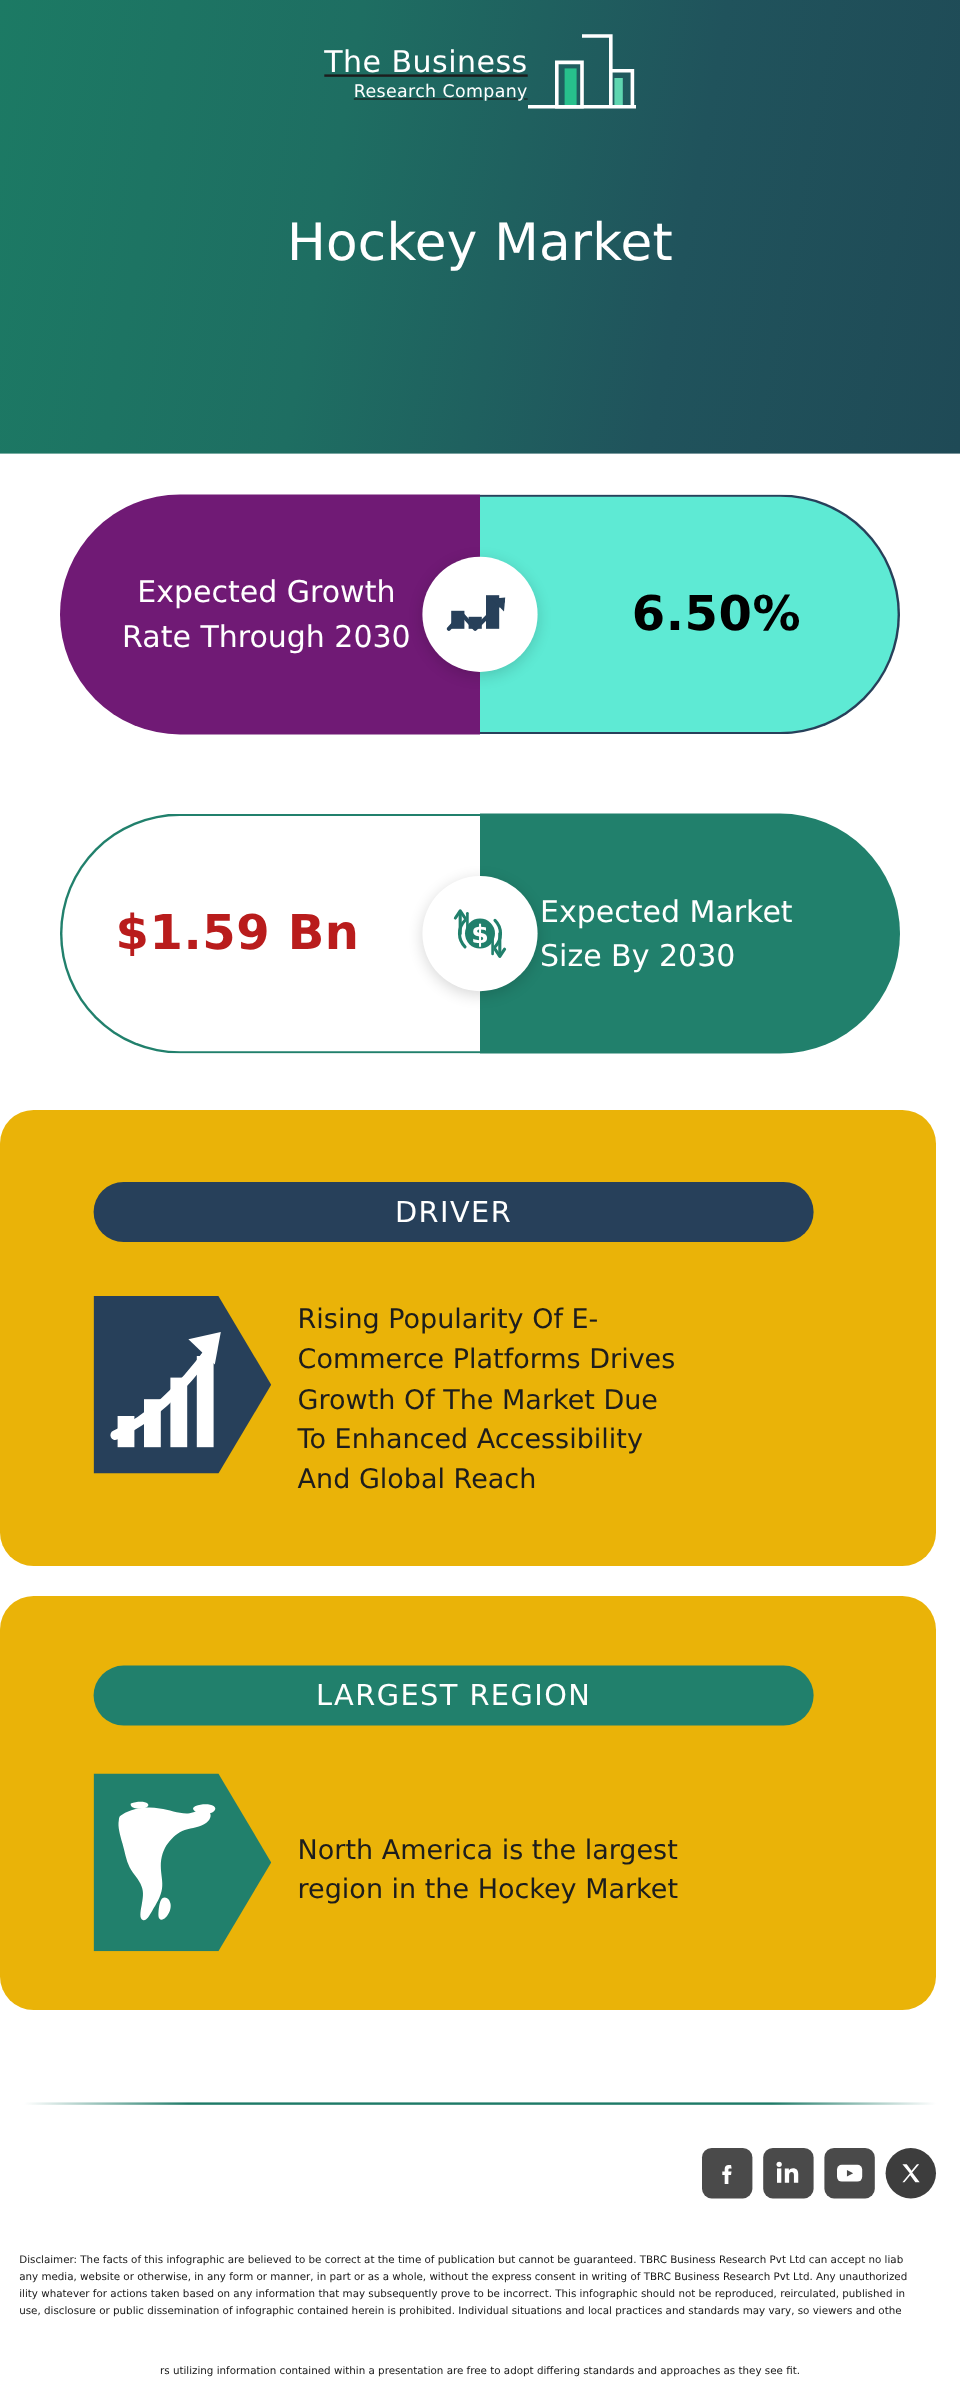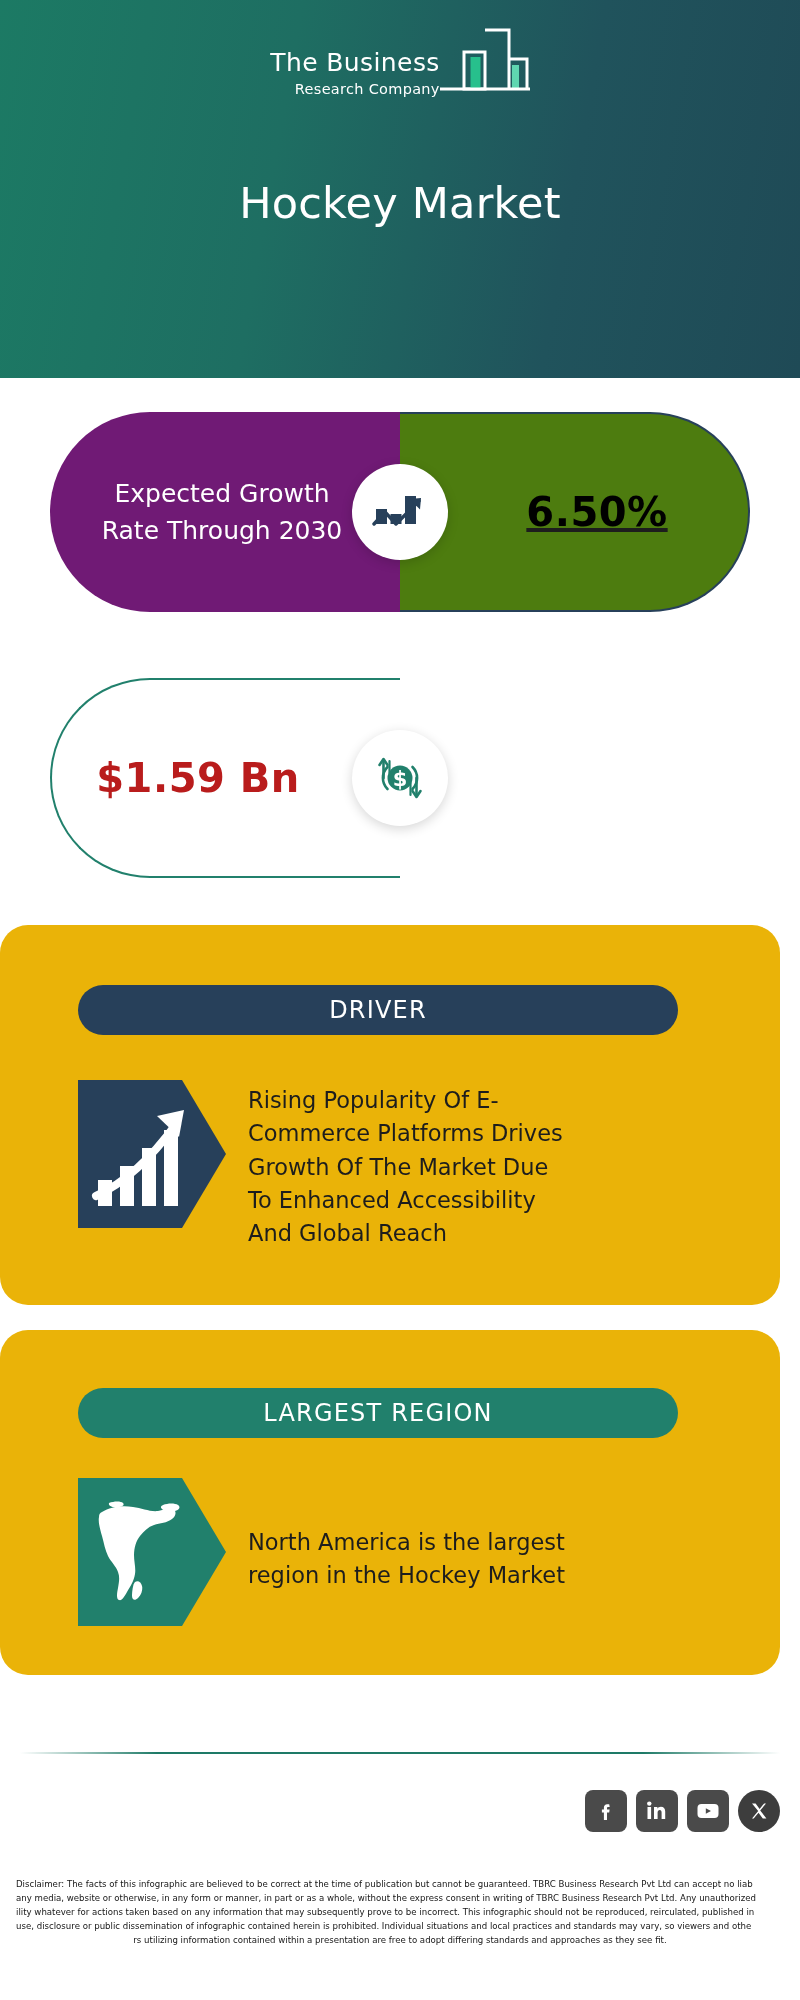--- a/index.html
+++ b/index.html
@@ -14,21 +14,21 @@
 
   
   .header {
     position:absolute; left:0; top:0; width:800px; height:378px;
     background:linear-gradient(100deg,#1c7a64 0%,#1e6e62 35%,#20535c 70%,#1f4a56 100%);
   }
   .logo-wrap {
     position:absolute; left:0; top:26px; width:800px;
     display:flex; justify-content:center; align-items:flex-end;
   }
-  .logo { display:flex; align-items:flex-end; }
+  .logo { display:flex; align-items:center;text-decoration:underline; }
   .logo-text { display:flex; flex-direction:column; align-items:flex-end; padding-bottom:6px; }
   .logo-line1 {
     color:#ffffff; font-size:25px; letter-spacing:.4px; line-height:1.05;
     font-family:"DejaVu Sans", sans-serif; font-weight:400;
   }
   .logo-line2 {
     color:#ffffff; font-size:14.5px; letter-spacing:.3px; line-height:1.2; margin-top:4px;
     font-family:"DejaVu Sans", sans-serif; font-weight:400;
   }
   .logo-mark { margin-left:-2px; }
@@ -55,22 +55,22 @@
   }
   .filled-left .label {
     color:#ffffff; font-size:25px; line-height:1.5; text-align:center;
     font-family:"DejaVu Sans", sans-serif; font-weight:400; padding:0 40px 0 34px;
   }
   .outline-right {
     left:350px;
     border:2.5px solid #27405a;
     border-left:none;
     border-radius:0 100px 100px 0;
-    background:#4d7c0f;
-    display:flex; align-items:center; justify-content:center;text-decoration:underline;
+    background:#5eead4;
+    display:flex; align-items:center; justify-content:center;
   }
   .outline-right .value {
     color:#000000; font-size:40px; font-weight:700; letter-spacing:.5px;
     font-family:"DejaVu Sans", sans-serif; padding-left:46px;
   }
 
   
   .outline-left {
     left:0;
     border:2.5px solid #21806c;
@@ -151,21 +151,21 @@
     display:flex; align-items:center; justify-content:center;
   }
   .social-btn.circle { border-radius:50%; background:#3d3d3d; }
   .social-btn svg { display:block; }
 
   .disclaimer {
     position:absolute; left:16px; top:1878px; width:768px;
     font-family:"DejaVu Sans", sans-serif;
     font-size:8.6px; line-height:1.62; color:#161616; text-align:justify;
   }
-  .disclaimer .last { text-align:center; }
+  .disclaimer .last { text-align:center;margin-top:36px; }
 </style>
 </head>
 <body>
 
 <div class="page">
 
   <div class="header">
 
     <div class="logo-wrap">
       <div class="logo">
@@ -207,20 +207,23 @@
         <rect x="33" y="8" width="11" height="28" fill="#27405a"></rect>
         <path d="M2 36 L13 24 L24 36 L47 13" fill="none" stroke="#27405a" stroke-width="3.4" stroke-linejoin="round" stroke-linecap="round"></path>
         <path d="M37.5 11 L49 10 L48 21.5 Z" fill="#27405a"></path>
       </svg>
     </div>
   </div>
 
   <div class="stat stat-2">
     <div class="stat-half outline-left">
       <div class="value">$1.59 Bn</div>
+    </div>
+    <div class="stat-half filled-right">
+      <div class="label">Expected Market Size By 2030</div>
     </div>
     <div class="stat-badge">
       <svg width="60" height="60" viewBox="0 0 60 60">
         <circle cx="30" cy="30" r="12.5" fill="#21806c"></circle>
         <text x="30" y="37.5" text-anchor="middle" font-family="DejaVu Sans, sans-serif" font-size="21" font-weight="700" fill="#ffffff">$</text>
         <path d="M17.5 41 A15.5 15.5 0 0 1 17.5 19" fill="none" stroke="#21806c" stroke-width="2.6" stroke-linecap="round"></path>
         <path d="M42.5 19 A15.5 15.5 0 0 1 42.5 41" fill="none" stroke="#21806c" stroke-width="2.6" stroke-linecap="round"></path>
         <path d="M13.5 30 V12" fill="none" stroke="#21806c" stroke-width="2.6" stroke-linecap="round"></path>
         <path d="M9.5 17 L13.5 11 L17.5 17" fill="none" stroke="#21806c" stroke-width="2.6" stroke-linejoin="round" stroke-linecap="round"></path>
         <path d="M46.5 30 V48" fill="none" stroke="#21806c" stroke-width="2.6" stroke-linecap="round"></path>

